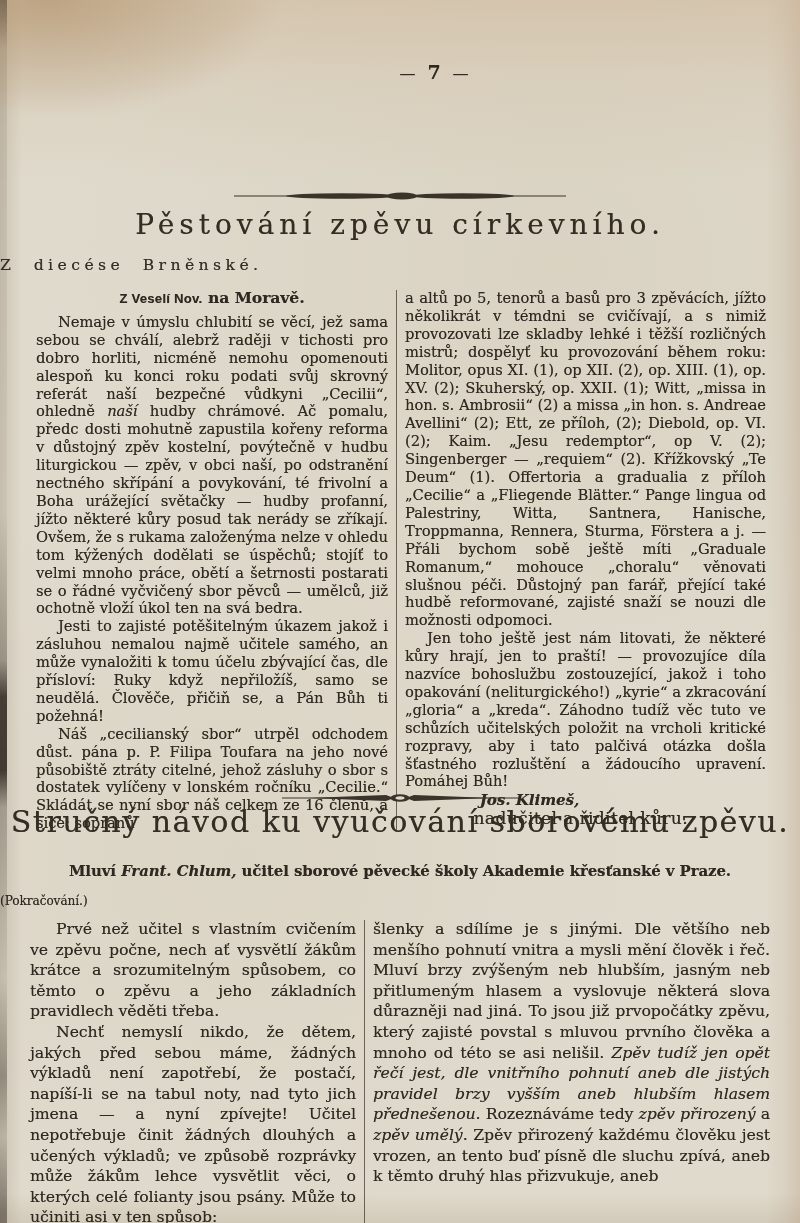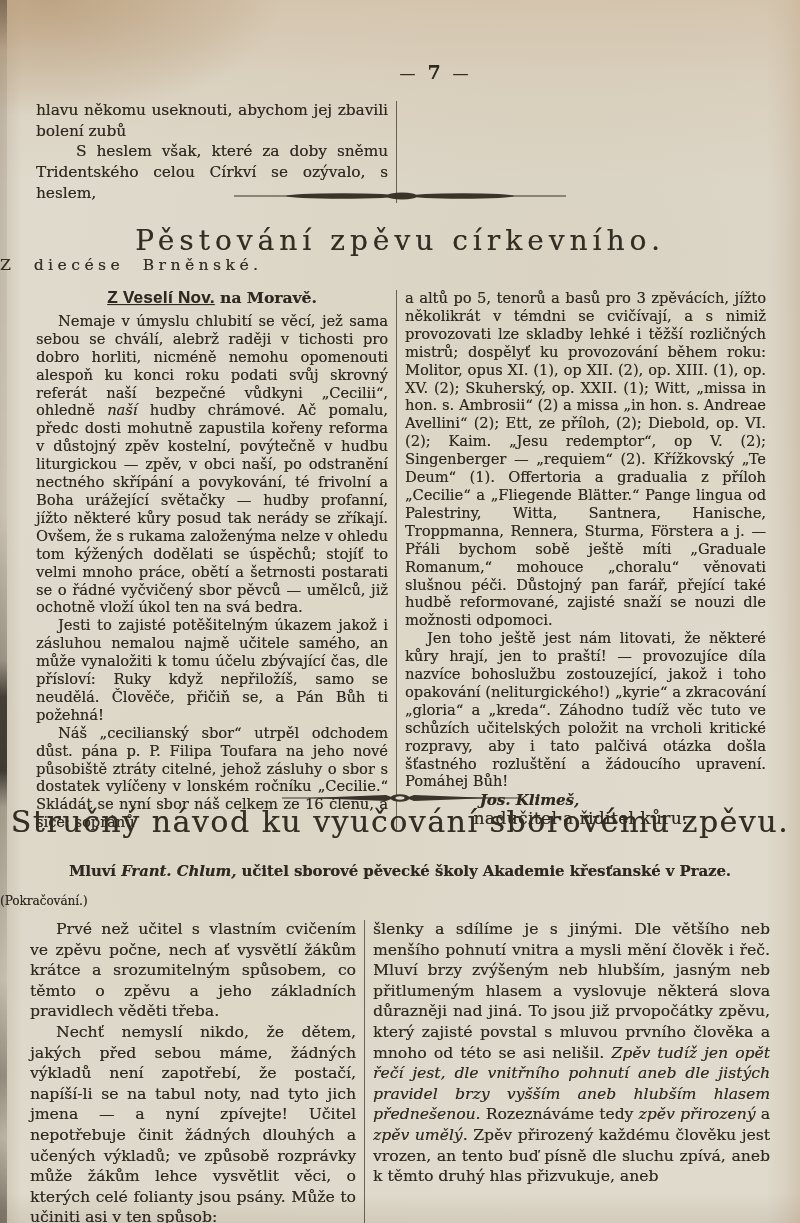--- a/index.html
+++ b/index.html
@@ -34,31 +34,31 @@
   .pageno .num{font-weight:bold;font-size:19px;padding:0 10px;}
   .cols{position:absolute;display:flex;align-items:stretch;}
   .vrule{width:1px;background:rgba(62,52,40,0.72);margin:1px 8px;}
   .par{margin:0;text-align:justify;}
   .noind{text-indent:0;}
   .ind{text-indent:22px;}
   .ind40{text-indent:40px;}
   .seg-i{font-style:italic;}
   .seg-b{font-weight:bold;}
   .seg-bi{font-weight:bold;font-style:italic;}
-  .seg-hsans{font-family:"Liberation Sans","DejaVu Sans",sans-serif;font-weight:700;font-size:17px;letter-spacing:0.3px;text-decoration:underline;}
+  .seg-hsans{font-family:"Liberation Sans","DejaVu Sans",sans-serif;font-weight:700;font-size:13px;letter-spacing:0.3px;}
   
   .intro{top:100px;left:36px;width:730px;font-size:15.3px;line-height:20.7px;}
   .intro .col-l{width:352px;}
   .intro .col-r{flex:1;}
   
   .orn{position:absolute;left:0;right:0;text-align:center;line-height:0;}
   .orn1{top:190px;}
   .orn2{top:792px;}
   
-  .title1{position:absolute;top:208px;left:0;right:0;margin:16px;text-align:center;
+  .title1{position:absolute;top:208px;left:0;right:0;margin:0;text-align:center;
     font-weight:400;font-size:28px;letter-spacing:5px;color:#342d23;}
   .subtitle1{position:absolute;top:256px;left:0;right:0;margin:0;text-align:left;
     font-weight:400;font-size:15.5px;letter-spacing:4.5px;word-spacing:9px;color:#342d23;}
   .art1{top:289px;left:36px;width:730px;font-size:14.6px;line-height:17.9px;}
   .art1 .col-l{width:352px;}
   .art1 .col-r{flex:1;}
   .art1 .colhead{margin:0 0 5px;text-align:center;font-size:15.5px;font-weight:700;}
   .signature{margin-top:2px;}
   .sig-name{text-align:center;padding-right:112px;font-size:15px;font-weight:bold;font-style:italic;}
   .sig-title{text-align:right;padding-right:78px;font-size:17px;letter-spacing:0.4px;}
@@ -75,24 +75,20 @@
 </head>
 <body>
 
 <div class="page ink">
 
   <div class="pageno">
     <span>—</span><span class="num">7</span><span>—</span>
   </div>
 
   <section class="cols intro">
-    <div class="col-l">
-      <p class="par noind">hlavu někomu useknouti, abychom jej zbavili bolení zubů</p>
-      <p class="par ind40">S heslem však, které za doby sněmu Tridentského celou Církví se ozývalo, s heslem,</p>
-    </div>
     <div class="vrule"></div>
   </section>
 
   <div class="orn orn1">
     <svg width="340" height="12" viewBox="0 0 340 12">
       <line x1="4" y1="6" x2="336" y2="6" stroke="#3a332a" stroke-width="1.1"></line>
       <ellipse cx="112" cy="6" rx="56" ry="2.7" fill="#3a332a"></ellipse>
       <ellipse cx="172" cy="6" rx="15" ry="3.6" fill="#3a332a"></ellipse>
       <ellipse cx="232" cy="6" rx="52" ry="2.7" fill="#3a332a"></ellipse>
     </svg>

